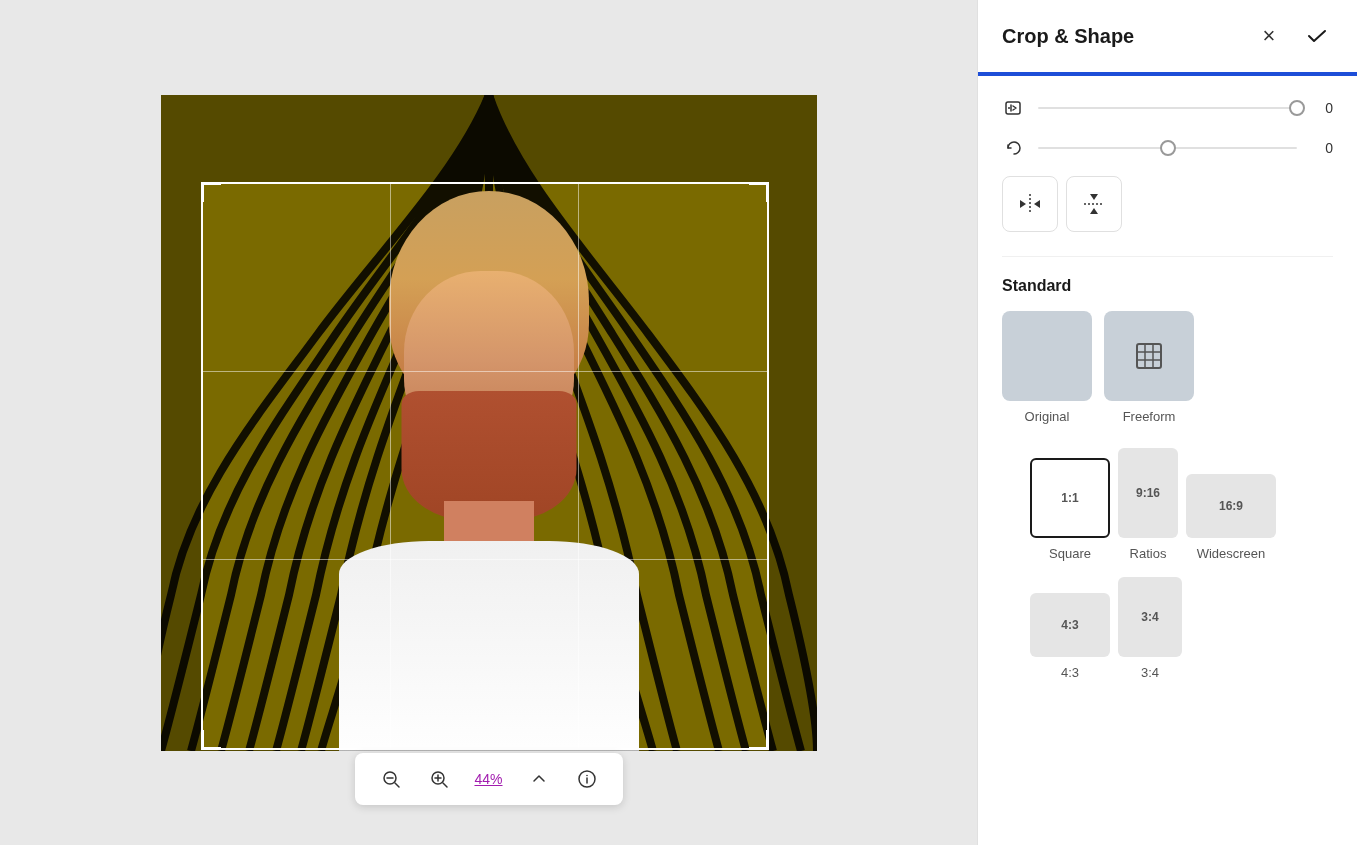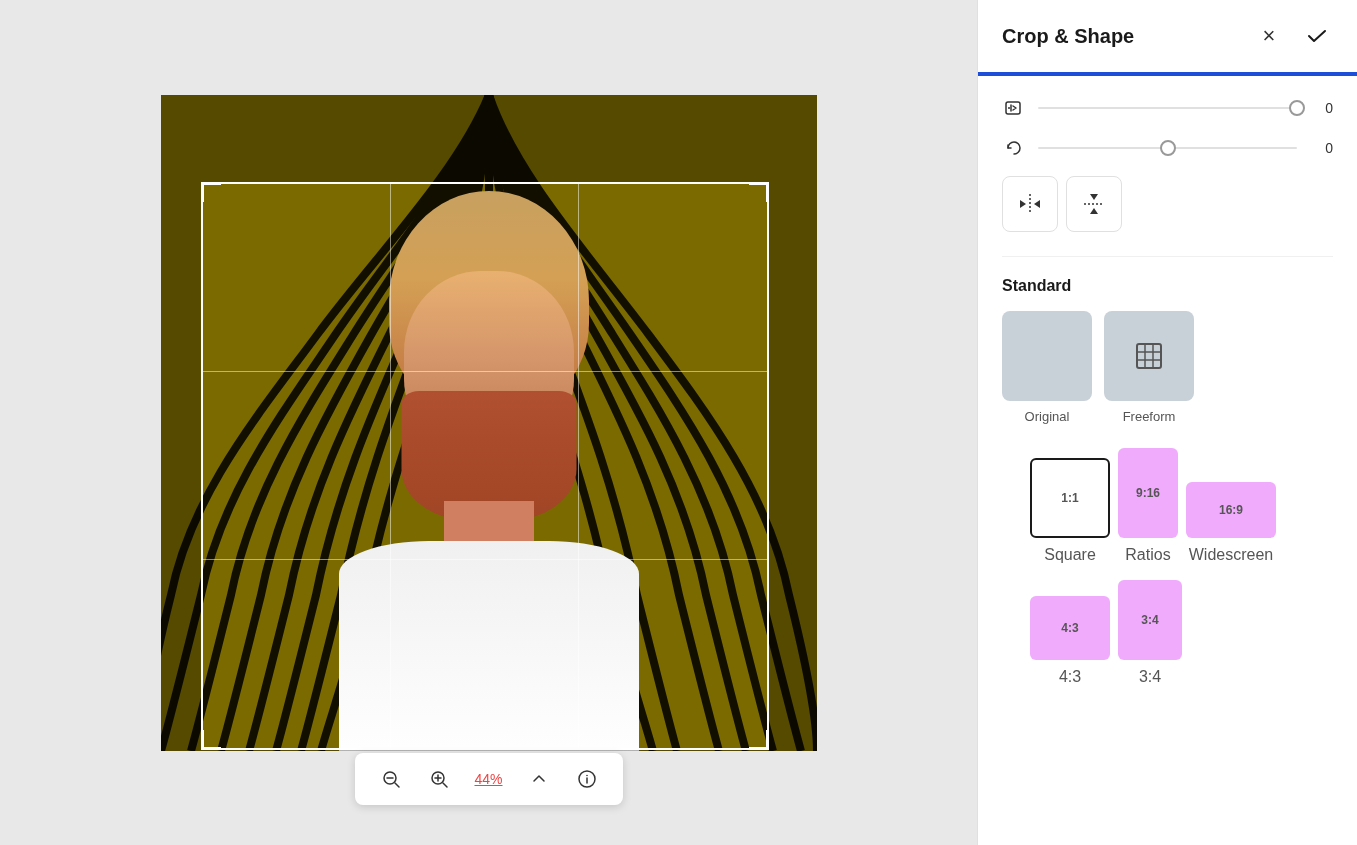--- a/index.html
+++ b/index.html
@@ -120,21 +120,21 @@
       display: flex;
       align-items: center;
       justify-content: center;
       width: 32px;
       height: 32px;
       border-radius: 4px;
     }
 
     .zoom-label {
       font-size: 14px;
-      color: #ef4444;
+      color: #a21caf;
       min-width: 36px;
       text-align: center;
       text-decoration: underline;
     }
 
     
     .right-panel {
       width: 380px;
       background: white;
       border-left: 1px solid #e0e0e0;
@@ -300,46 +300,46 @@
 
     .ratio-item {
       display: flex;
       flex-direction: column;
       align-items: center;
       gap: 8px;
       cursor: pointer;
     }
 
     .ratio-thumb {
-      background: #f0abfc;
+      background: #e5e5e5;
       border-radius: 6px;
       display: flex;
       align-items: center;
       justify-content: center;
       font-size: 12px;
       font-weight: 600;
       color: #555;
       border: 2px solid transparent;
     }
 
     .ratio-thumb.selected {
       border-color: #1a1a1a;
       background: white;
     }
 
     .ratio-label {
-      font-size: 16px;
+      font-size: 13px;
       color: #555;
       text-align: center;
     }
 
     
     .ratio-1-1 { width: 80px; height: 80px; }
     .ratio-9-16 { width: 60px; height: 90px; }
-    .ratio-16-9 { width: 90px; height: 56px; }
+    .ratio-16-9 { width: 90px; height: 64px; }
     .ratio-4-3 { width: 80px; height: 64px; }
     .ratio-3-4 { width: 64px; height: 80px; }
 
     
     .divider {
       height: 1px;
       background: #f0f0f0;
       margin: 0 0 20px 0;
     }
 

